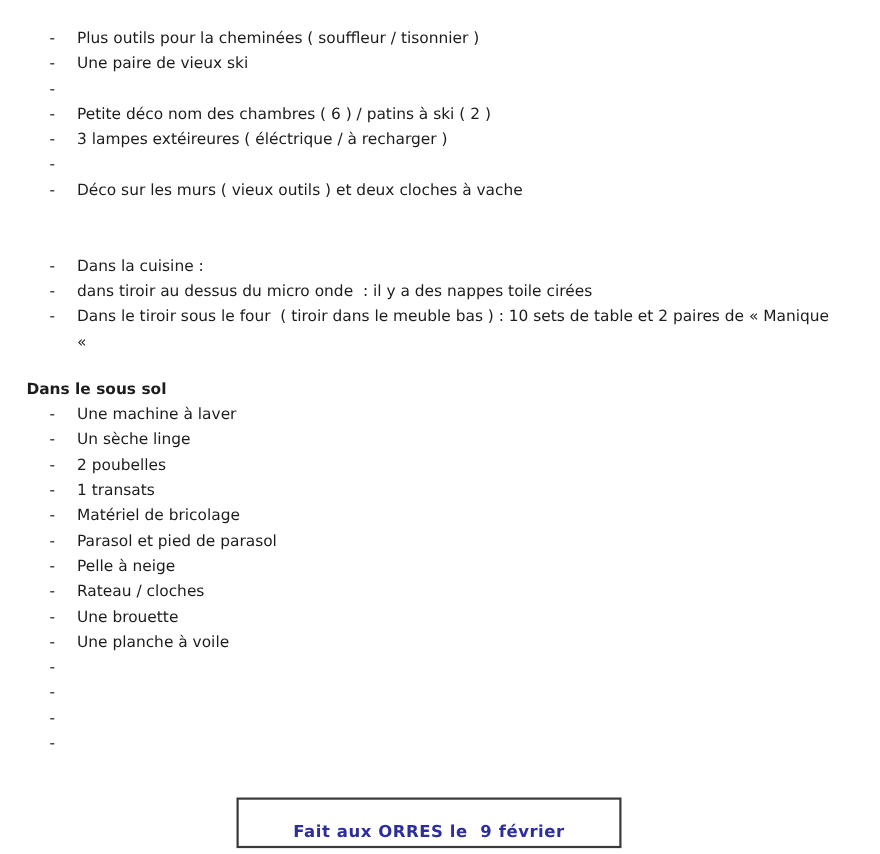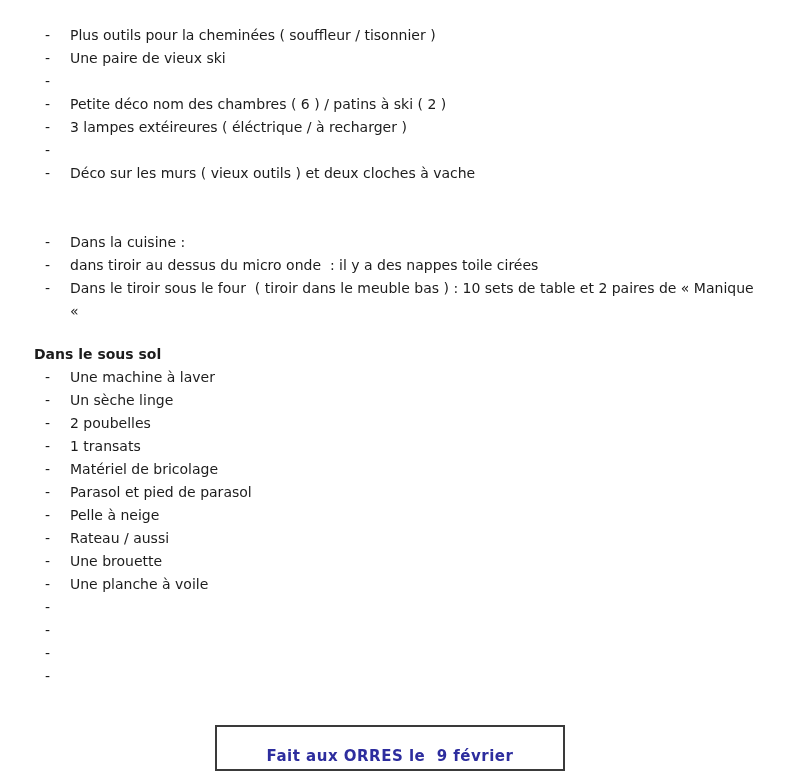--- a/index.html
+++ b/index.html
@@ -34,21 +34,21 @@
   .dash {
     flex: 0 0 25px;
     width: 25px;
   }
   .txt {
     max-width: 690px;
     white-space: pre-wrap;
   }
   .txt b { font-weight: normal; }
   .heading {
-    margin: 20px 0 0 34px;
+    margin: 20px 0 0 24px;
     font-size: 14px;
     font-weight: bold;
     line-height: 23px;
   }
   .footer-box {
     position: absolute;
     left: 215px;
     top: 725px;
     width: 350px;
     height: 46px;
@@ -142,21 +142,21 @@
       <div class="row">
         <span class="dash">-</span>
         <span class="txt">Parasol et pied de parasol</span>
       </div>
       <div class="row">
         <span class="dash">-</span>
         <span class="txt">Pelle à neige</span>
       </div>
       <div class="row">
         <span class="dash">-</span>
-        <span class="txt">Rateau / aussi</span>
+        <span class="txt">Rateau / cloches</span>
       </div>
       <div class="row">
         <span class="dash">-</span>
         <span class="txt">Une brouette</span>
       </div>
       <div class="row">
         <span class="dash">-</span>
         <span class="txt">Une planche à voile</span>
       </div>
       <div class="row">

